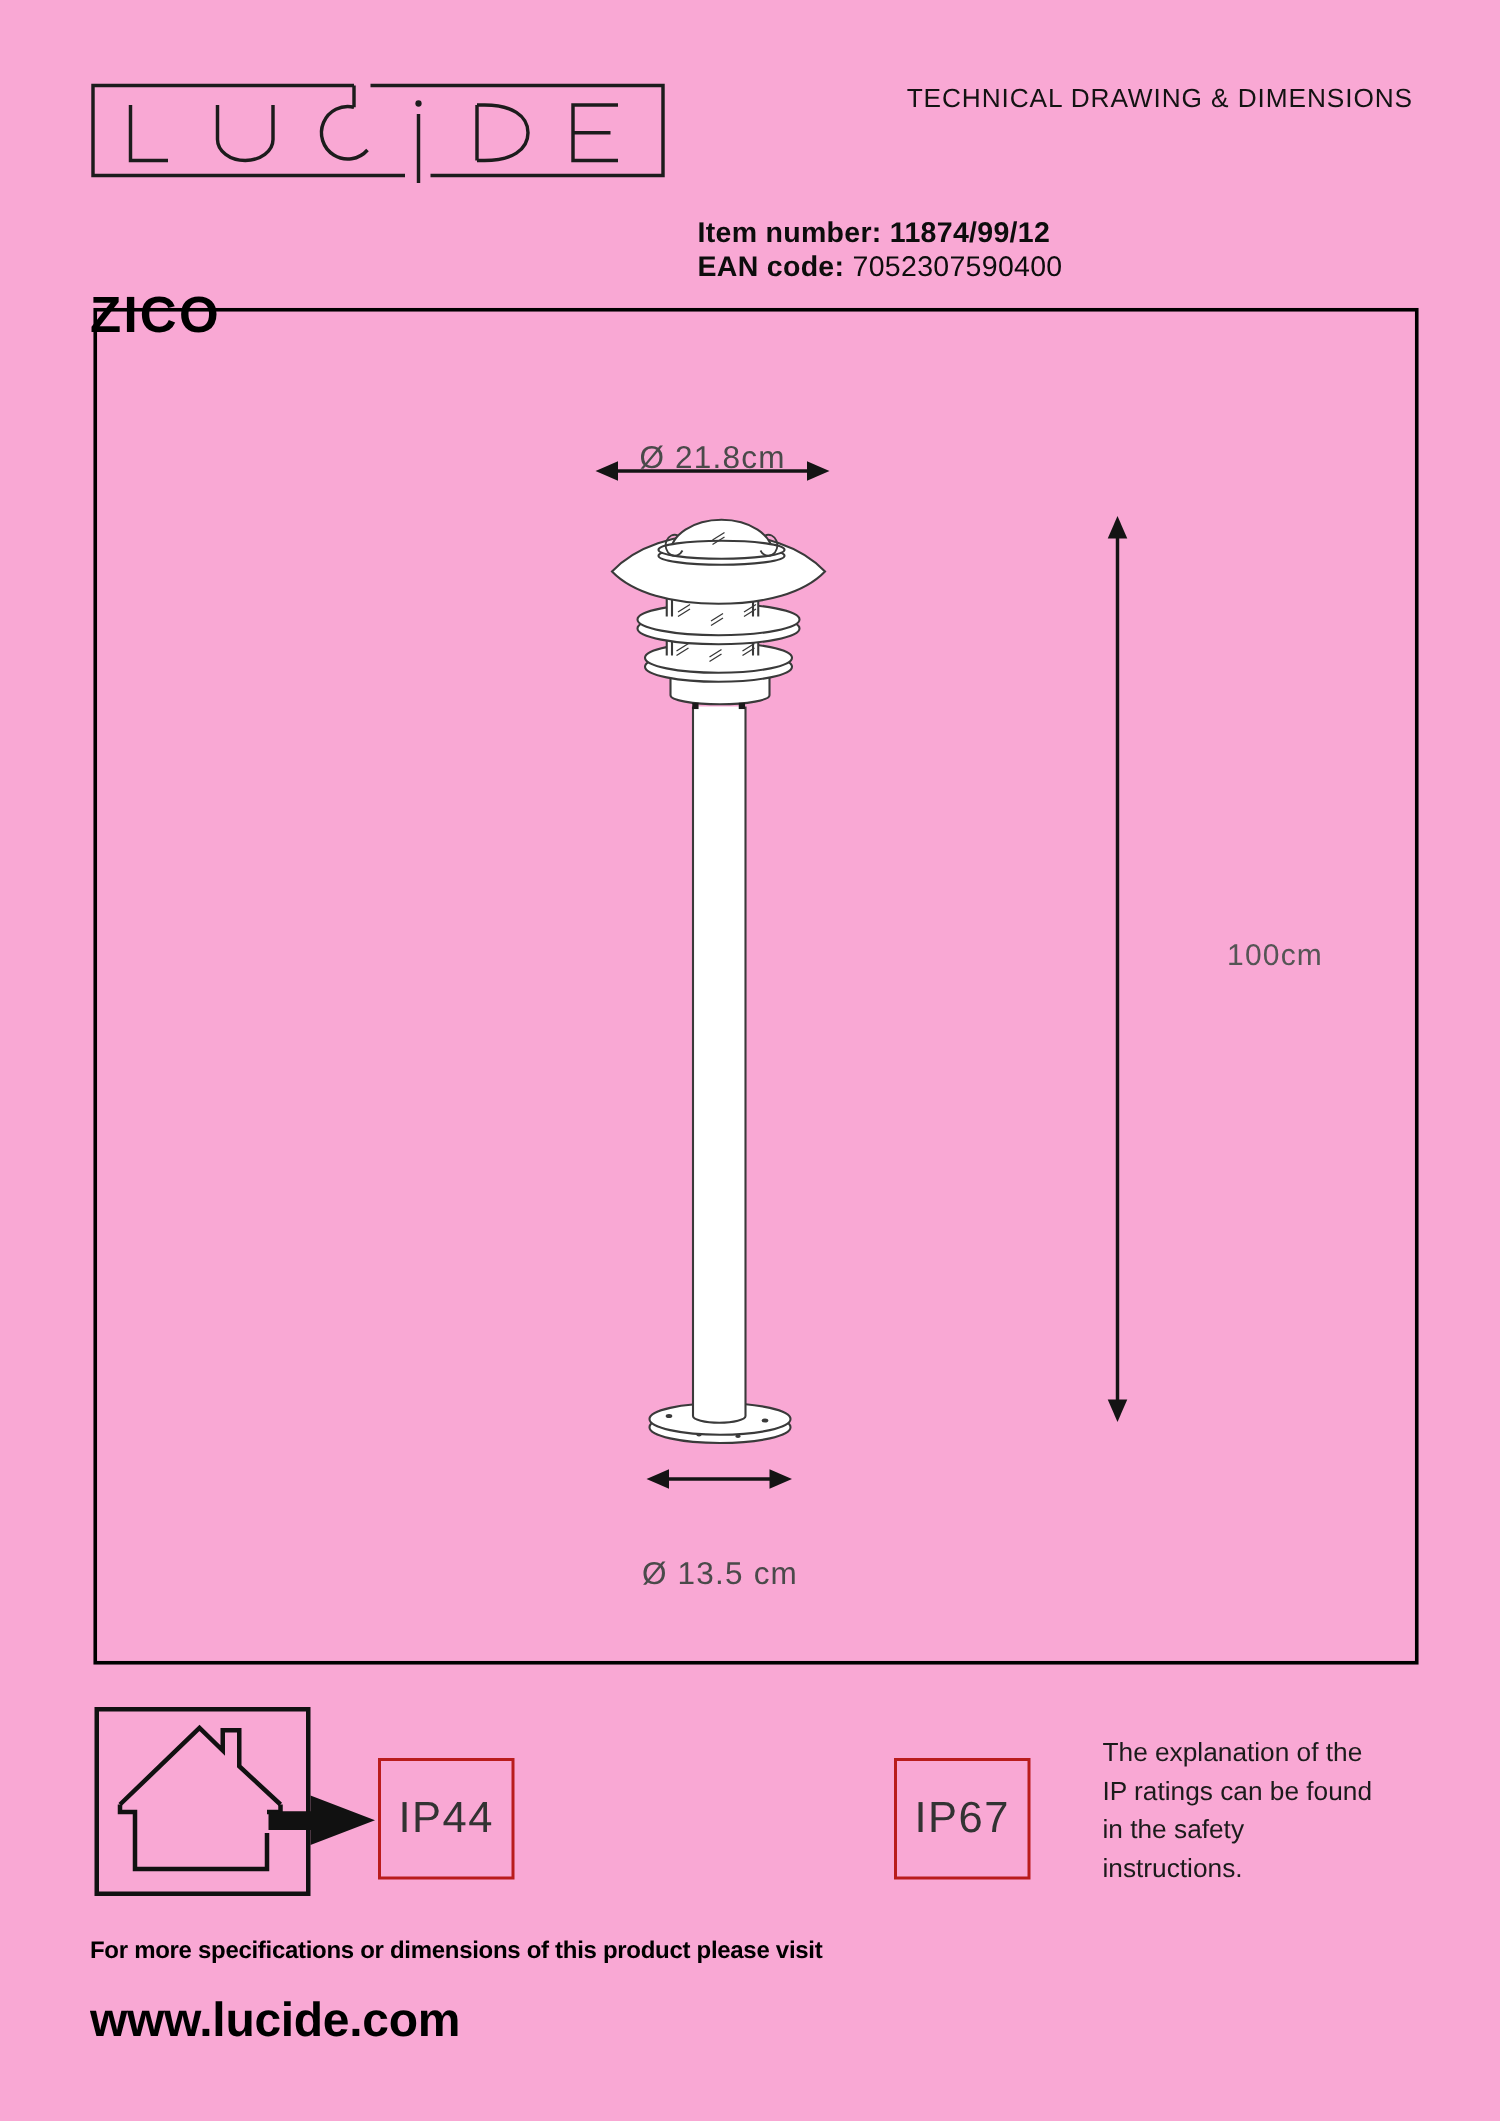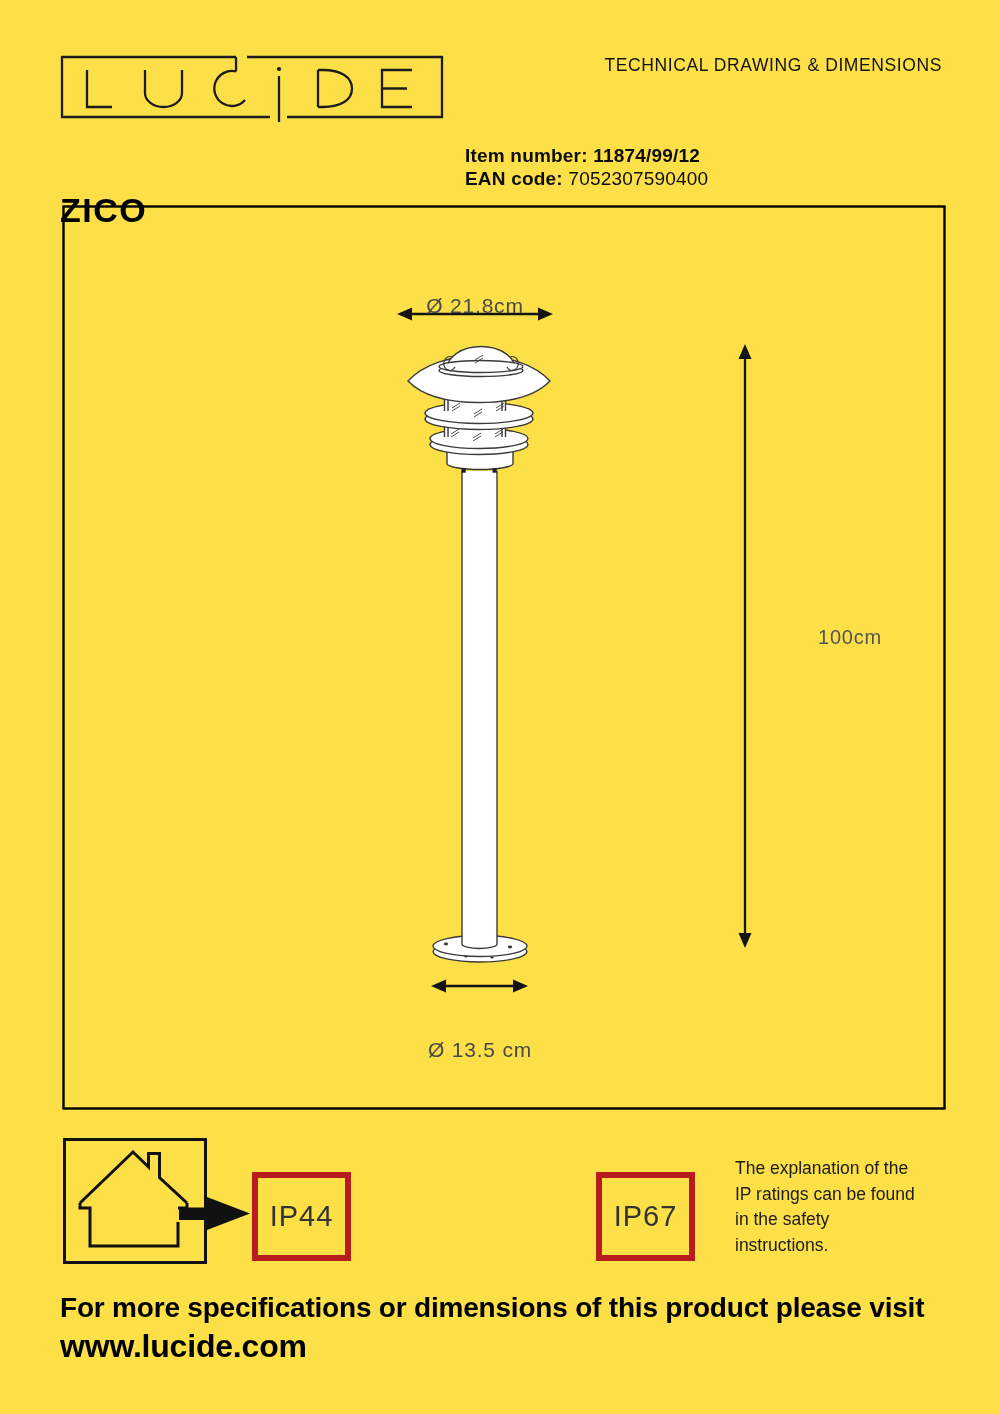--- a/index.html
+++ b/index.html
@@ -1,41 +1,41 @@
 <!DOCTYPE html>
 <html><head>
 <meta charset="utf-8">
 <style>
   html,body{margin:0;padding:0;background:#fff;}
   .page{
-    position:relative;width:1000px;height:1414px;background:#fde047;
+    position:relative;width:1000px;height:1414px;background:#f9a8d4;
     font-family:"Liberation Sans",sans-serif;overflow:hidden;color:#111;
   }
   .abs{position:absolute;}
   svg{display:block;}
   .doc-title{
     top:55px;right:58px;text-align:right;font-size:17.5px;letter-spacing:.6px;color:#131313;
   }
   .product-name{
     top:143px;left:60px;font-size:34px;font-weight:bold;letter-spacing:1.5px;color:#000;margin-top:48px;
   }
   .codes{top:144px;left:465px;font-size:19px;line-height:23px;color:#0d0d0d;letter-spacing:.2px;}
   .codes .lbl{font-weight:bold;}
   .codes .val-bold{font-weight:bold;}
   .dim-label{color:#4a4a4a;font-size:21px;letter-spacing:.8px;margin-top:28px;}
   .dim-top{top:266px;left:395px;width:160px;text-align:center;}
   .dim-height{top:598px;left:818px;font-size:20px;color:#555;}
   .dim-base{top:1010px;left:400px;width:160px;text-align:center;}
   .ip-box{
-    width:87px;height:77px;border:6px solid #b91c1c;display:flex;align-items:center;justify-content:center;
+    width:87px;height:77px;border:2px solid #b91c1c;display:flex;align-items:center;justify-content:center;
     font-size:29px;color:#333;letter-spacing:1px;top:1172px;
   }
   .ip-note{top:1156px;left:735px;width:215px;font-size:17.5px;line-height:25.5px;color:#1b1b1b;}
   .ip-note span{display:block;}
-  .footer-line{top:1292px;left:60px;font-size:28px;font-weight:bold;letter-spacing:-.2px;color:#000;}
+  .footer-line{top:1292px;left:60px;font-size:16px;font-weight:bold;letter-spacing:-.2px;color:#000;}
   .footer-url{top:1316px;left:60px;font-size:32px;font-weight:bold;letter-spacing:-.2px;color:#000;text-decoration:none;margin-top:12px;}
 </style>
 </head>
 <body>
 
 <div class="page">
 
   <svg class="abs" style="left:60px;top:50px;" width="390" height="80" viewBox="60 50 390 80" role="img" aria-label="LUCIDE">
     <g fill="none" stroke="#1c1c1c" stroke-width="2.3">
 

